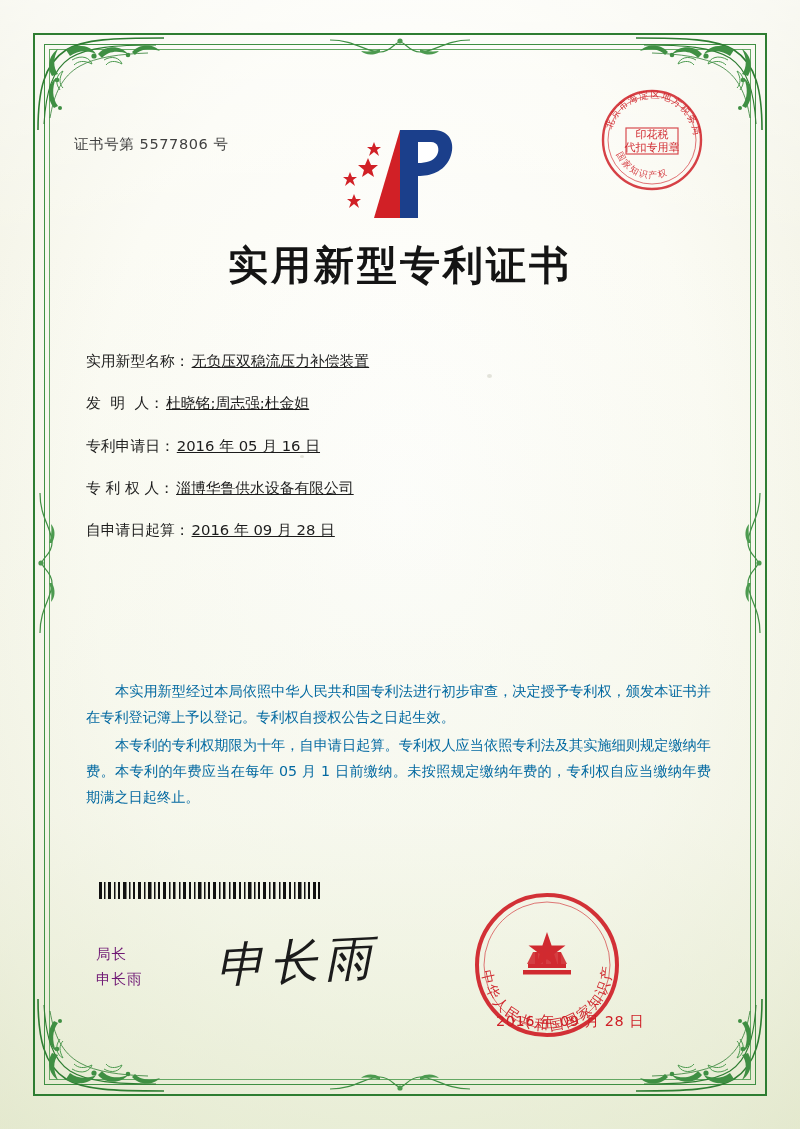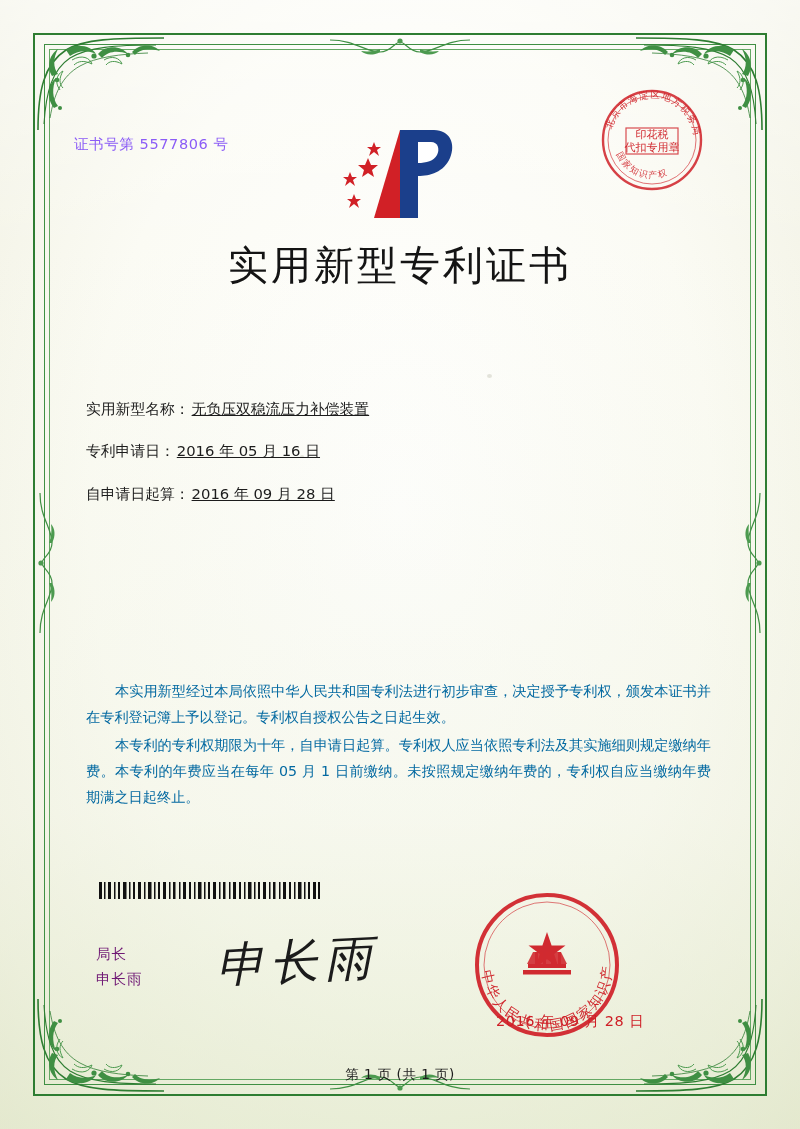--- a/index.html
+++ b/index.html
@@ -80,21 +80,21 @@
   .em-bot { left: 50%; bottom: 36px; transform: translateX(-50%) scaleY(-1); }
   .em-left { left: 36px; top: 50%; transform: translateY(-50%); }
   .em-right { right: 36px; top: 50%; transform: translateY(-50%) scaleX(-1); }
 
   
   .cert-no {
     position: absolute;
     left: 74px; top: 135px;
     font-family: "DejaVu Sans", sans-serif;
     font-size: 14.5px;
-    color: #8b5cf6;
+    color: #404040;
     letter-spacing: 0.6px;
     white-space: nowrap;
   }
 
   
   .logo {
     position: absolute;
     left: 330px; top: 118px;
     width: 145px; height: 110px;
   }
@@ -104,32 +104,31 @@
     position: absolute;
     right: 92px; top: 84px;
     width: 112px; height: 112px;
   }
 
   .doc-title {
     position: absolute;
     left: 0; right: 0; top: 238px;
     text-align: center;
     font-family: "DejaVu Serif", serif;
-    font-weight: normal;
+    font-weight: bold;
     font-size: 40px;
     letter-spacing: 3px;
     color: #141414;
   }
 
   
   .fields {
     position: absolute;
     left: 86px; top: 352px;
     width: 620px;
-    margin-top: 48px;
   }
   .field-row {
     display: flex;
     align-items: baseline;
     margin-bottom: 24.5px;
     font-size: 14.8px;
     color: #1c1c1c;
     line-height: 1.2;
   }
   .field-label {
@@ -427,27 +426,35 @@
 
   <div class="doc-title">实用新型专利证书</div>
 
   <div class="fields">
 
     <div class="field-row">
       <span class="field-label">实用新型名称：</span>
       <span class="field-value">无负压双稳流压力补偿装置</span>
     </div>
 
+    <div class="field-row">
+      <span class="field-label">发  明  人：</span>
+      <span class="field-value">杜晓铭;周志强;杜金妲</span>
+    </div>
 
 
     <div class="field-row">
       <span class="field-label">专利申请日：</span>
       <span class="field-value">2016 年 05 月 16 日</span>
     </div>
 
+    <div class="field-row">
+      <span class="field-label">专 利 权 人：</span>
+      <span class="field-value">淄博华鲁供水设备有限公司</span>
+    </div>
 
     <div class="field-row">
       <span class="field-label">自申请日起算：</span>
       <span class="field-value">2016 年 09 月 28 日</span>
     </div>
   </div>
 
   <div class="body-text">
     <p>本实用新型经过本局依照中华人民共和国专利法进行初步审查，决定授予专利权，颁发本证书并在专利登记簿上予以登记。专利权自授权公告之日起生效。</p>
     <p>本专利的专利权期限为十年，自申请日起算。专利权人应当依照专利法及其实施细则规定缴纳年费。本专利的年费应当在每年 05 月 1 日前缴纳。未按照规定缴纳年费的，专利权自应当缴纳年费期满之日起终止。</p>
@@ -529,15 +536,14 @@
         <path d="M-20 4 L-14 -8 L14 -8 L20 4 Z" opacity="0.9"></path>
         <rect x="-12" y="-8" width="3" height="12"></rect>
         <rect x="-4" y="-8" width="3" height="12"></rect>
         <rect x="4" y="-8" width="3" height="12"></rect>
         <rect x="11" y="-8" width="3" height="12"></rect>
       </g>
     </svg>
   </div>
   <div class="seal-date">2016 年 09 月 28 日</div>
 
-  <div class="page-footer">第 1 页 (共 1 页)</div>
 
 </div>
 
 </body></html>

